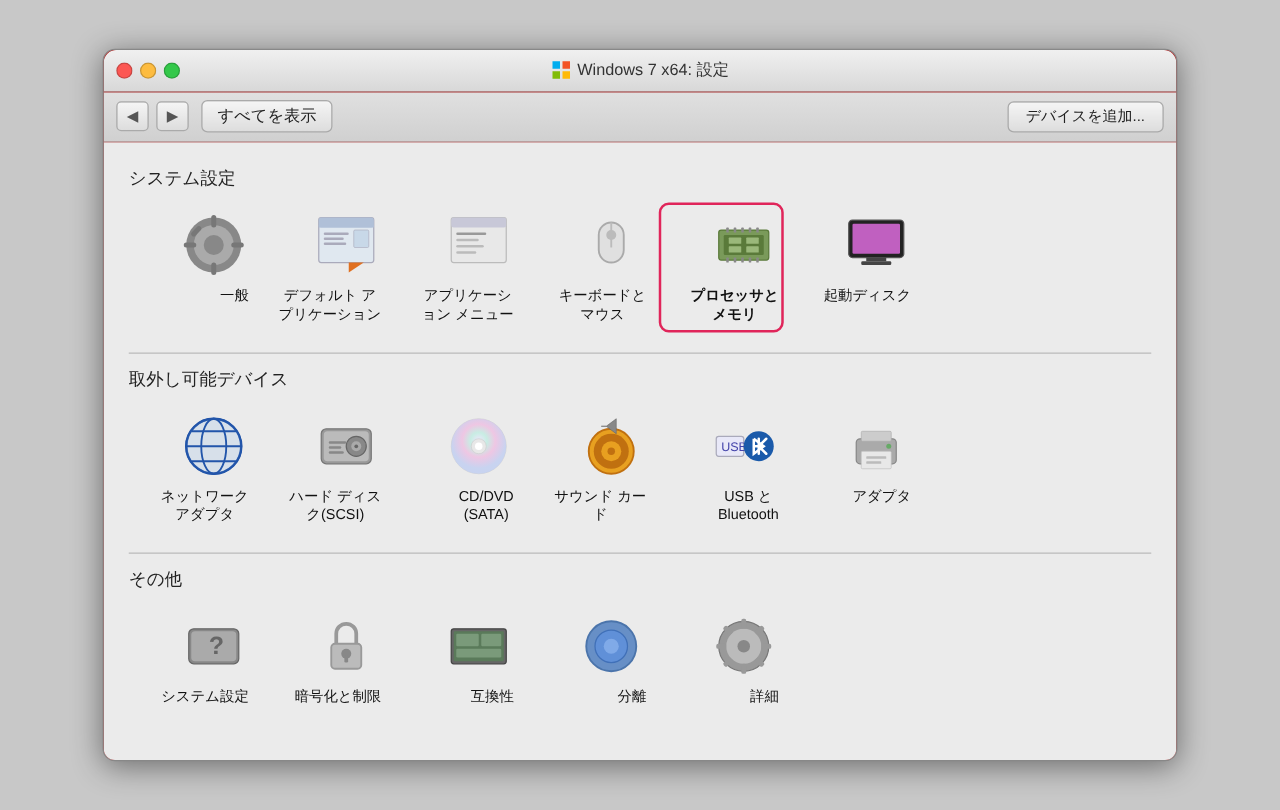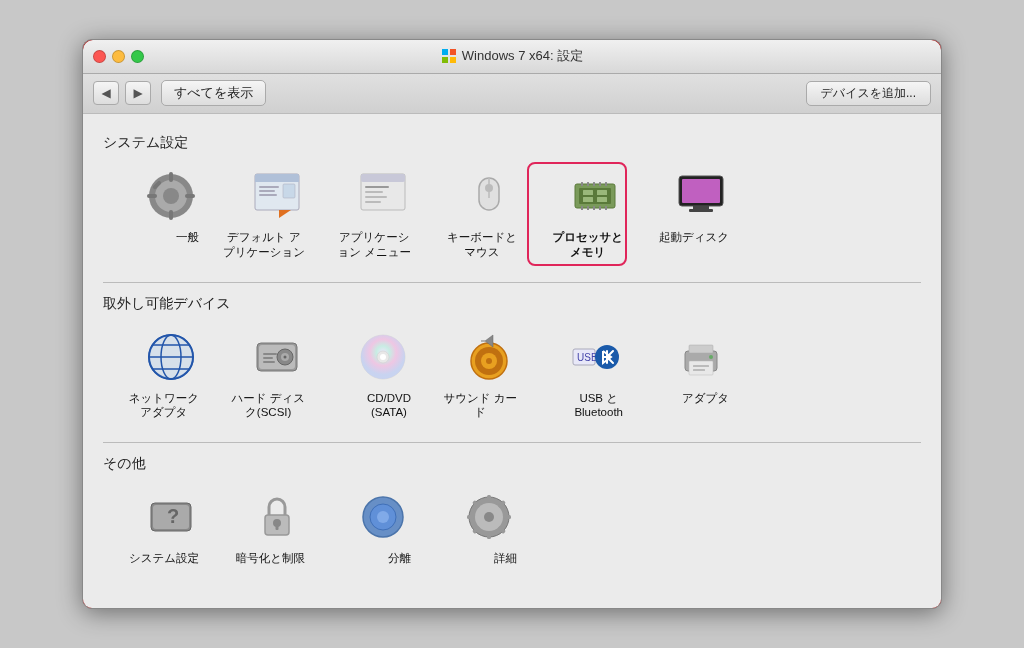--- a/index.html
+++ b/index.html
@@ -401,20 +401,32 @@
           <svg width="52" height="52" viewBox="0 0 52 52">
             <rect x="14" y="24" width="24" height="20" rx="3" fill="#bbb" stroke="#999" stroke-width="1.5"></rect>
             <path d="M18 24 L18 16 A8 8 0 0 1 34 16 L34 24" fill="none" stroke="#999" stroke-width="3"></path>
             <circle cx="26" cy="32" r="4" fill="#888"></circle>
             <rect x="24.5" y="33" width="3" height="6" rx="1" fill="#888"></rect>
           </svg>
         </div>
         <span class="icon-label">暗号化と制限</span>
       </div>
 
+      <div class="icon-item">
+        <div class="icon-img">
+          <svg width="52" height="52" viewBox="0 0 52 52">
+            <rect x="4" y="12" width="44" height="28" rx="2" fill="#666" stroke="#444" stroke-width="1"></rect>
+            <rect x="6" y="14" width="40" height="24" rx="1" fill="#5a7a5a"></rect>
+            <rect x="8" y="16" width="18" height="10" rx="1" fill="#7a9a7a"></rect>
+            <rect x="28" y="16" width="16" height="10" rx="1" fill="#7a9a7a"></rect>
+            <rect x="8" y="28" width="36" height="7" rx="1" fill="#7a9a7a"></rect>
+          </svg>
+        </div>
+        <span class="icon-label">互換性</span>
+      </div>
 
       <div class="icon-item">
         <div class="icon-img">
           <svg width="52" height="52" viewBox="0 0 52 52">
             <circle cx="26" cy="26" r="20" fill="#5080c0" stroke="#3060a0" stroke-width="1.5" opacity="0.85"></circle>
             <circle cx="26" cy="26" r="13" fill="#6090d8" stroke="#4070b8" stroke-width="1"></circle>
             <circle cx="26" cy="26" r="6" fill="#80aae8"></circle>
           </svg>
         </div>
         <span class="icon-label">分離</span>

